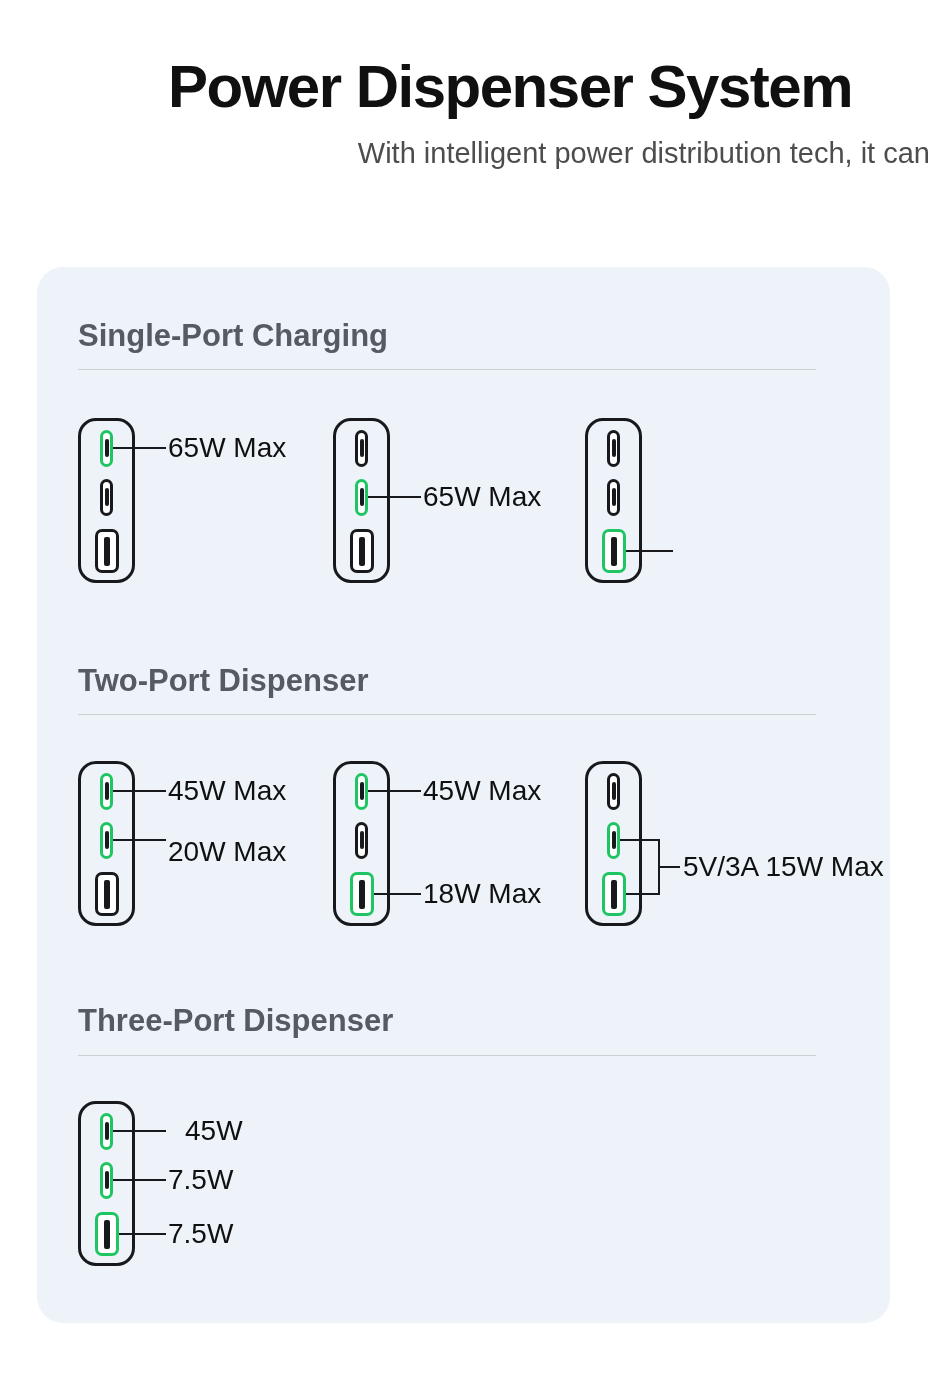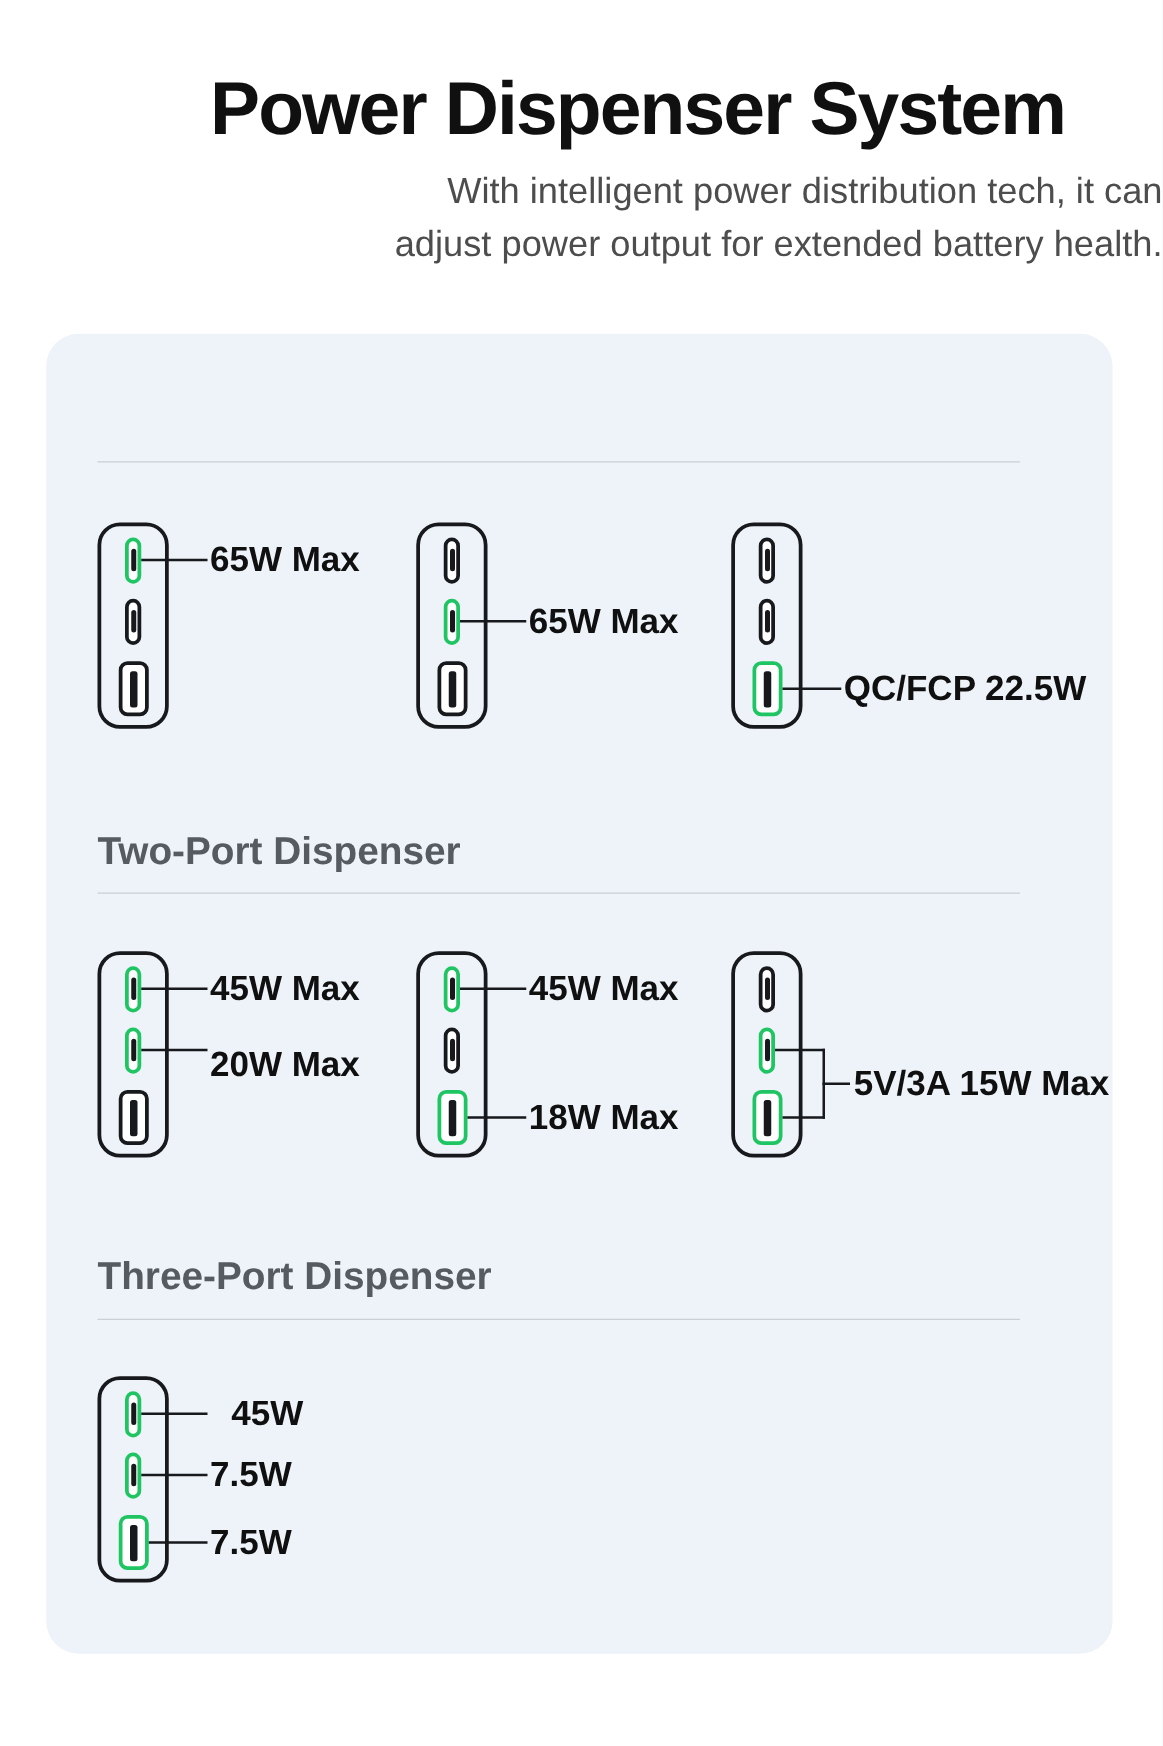--- a/index.html
+++ b/index.html
@@ -76,40 +76,40 @@
   .port.active { border-color: var(--green, #1ec562); }
   .pc .bar { width: 4px; height: 18px; background: var(--ink, #17191c); border-radius: 2px; }
   .pa .bar { width: 6px; height: 29px; background: var(--ink, #17191c); border-radius: 2px; }
   .hline, .vline { position: absolute; background: var(--ink, #17191c); }
   .hline { height: 2px; }
   .vline { width: 2px; }
   .plabel {
     position: absolute;
     transform: translateY(-50%);
     font-size: 28px;
-    font-weight: bold;
+    font-weight: normal;
     line-height: 1;
     white-space: nowrap;
     color: var(--ink2, #101010);
   }
 </style>
 </head>
 <body>
 
 <div class="page">
 
   <h1 class="title">Power Dispenser System</h1>
 
   <div class="subtitle">
     <div>With intelligent power distribution tech, it can</div>
-    <div>adjust power output for extended battery health.</div>
   </div>
 
   <div class="card">
 
+    <h2 class="sec-h" style="top:51px">Single-Port Charging</h2>
     <div class="divider" style="top:102px"></div>
     <div class="charger-row" style="top:151px">
         <div class="charger" style="left: 41px;"></div>
         <div class="port pc active" style="left: 63px; top: 11.5px;">
           <div class="bar"></div>
         </div>
         <div class="port pc" style="left: 63px; top: 60.5px;">
           <div class="bar"></div>
         </div>
         <div class="port pa" style="left: 57.5px; top: 111px;">
@@ -133,21 +133,20 @@
         <div class="port pc" style="left: 570px; top: 11.5px;">
           <div class="bar"></div>
         </div>
         <div class="port pc" style="left: 570px; top: 60.5px;">
           <div class="bar"></div>
         </div>
         <div class="port pa active" style="left: 564.5px; top: 111px;">
           <div class="bar"></div>
         </div>
         <div class="hline" style="left: 588.5px; top: 132px; width: 47.5px;"></div>
-        <div class="plabel" style="left: 638px; top: 133px;">QC/FCP 22.5W</div>
       </div>
 
     <h2 class="sec-h" style="top:396px">Two-Port Dispenser</h2>
     <div class="divider" style="top:447px"></div>
     <div class="charger-row" style="top:494px">
         <div class="charger" style="left: 41px;"></div>
         <div class="port pc active" style="left: 63px; top: 11.5px;">
           <div class="bar"></div>
         </div>
         <div class="port pc active" style="left: 63px; top: 60.5px;">

